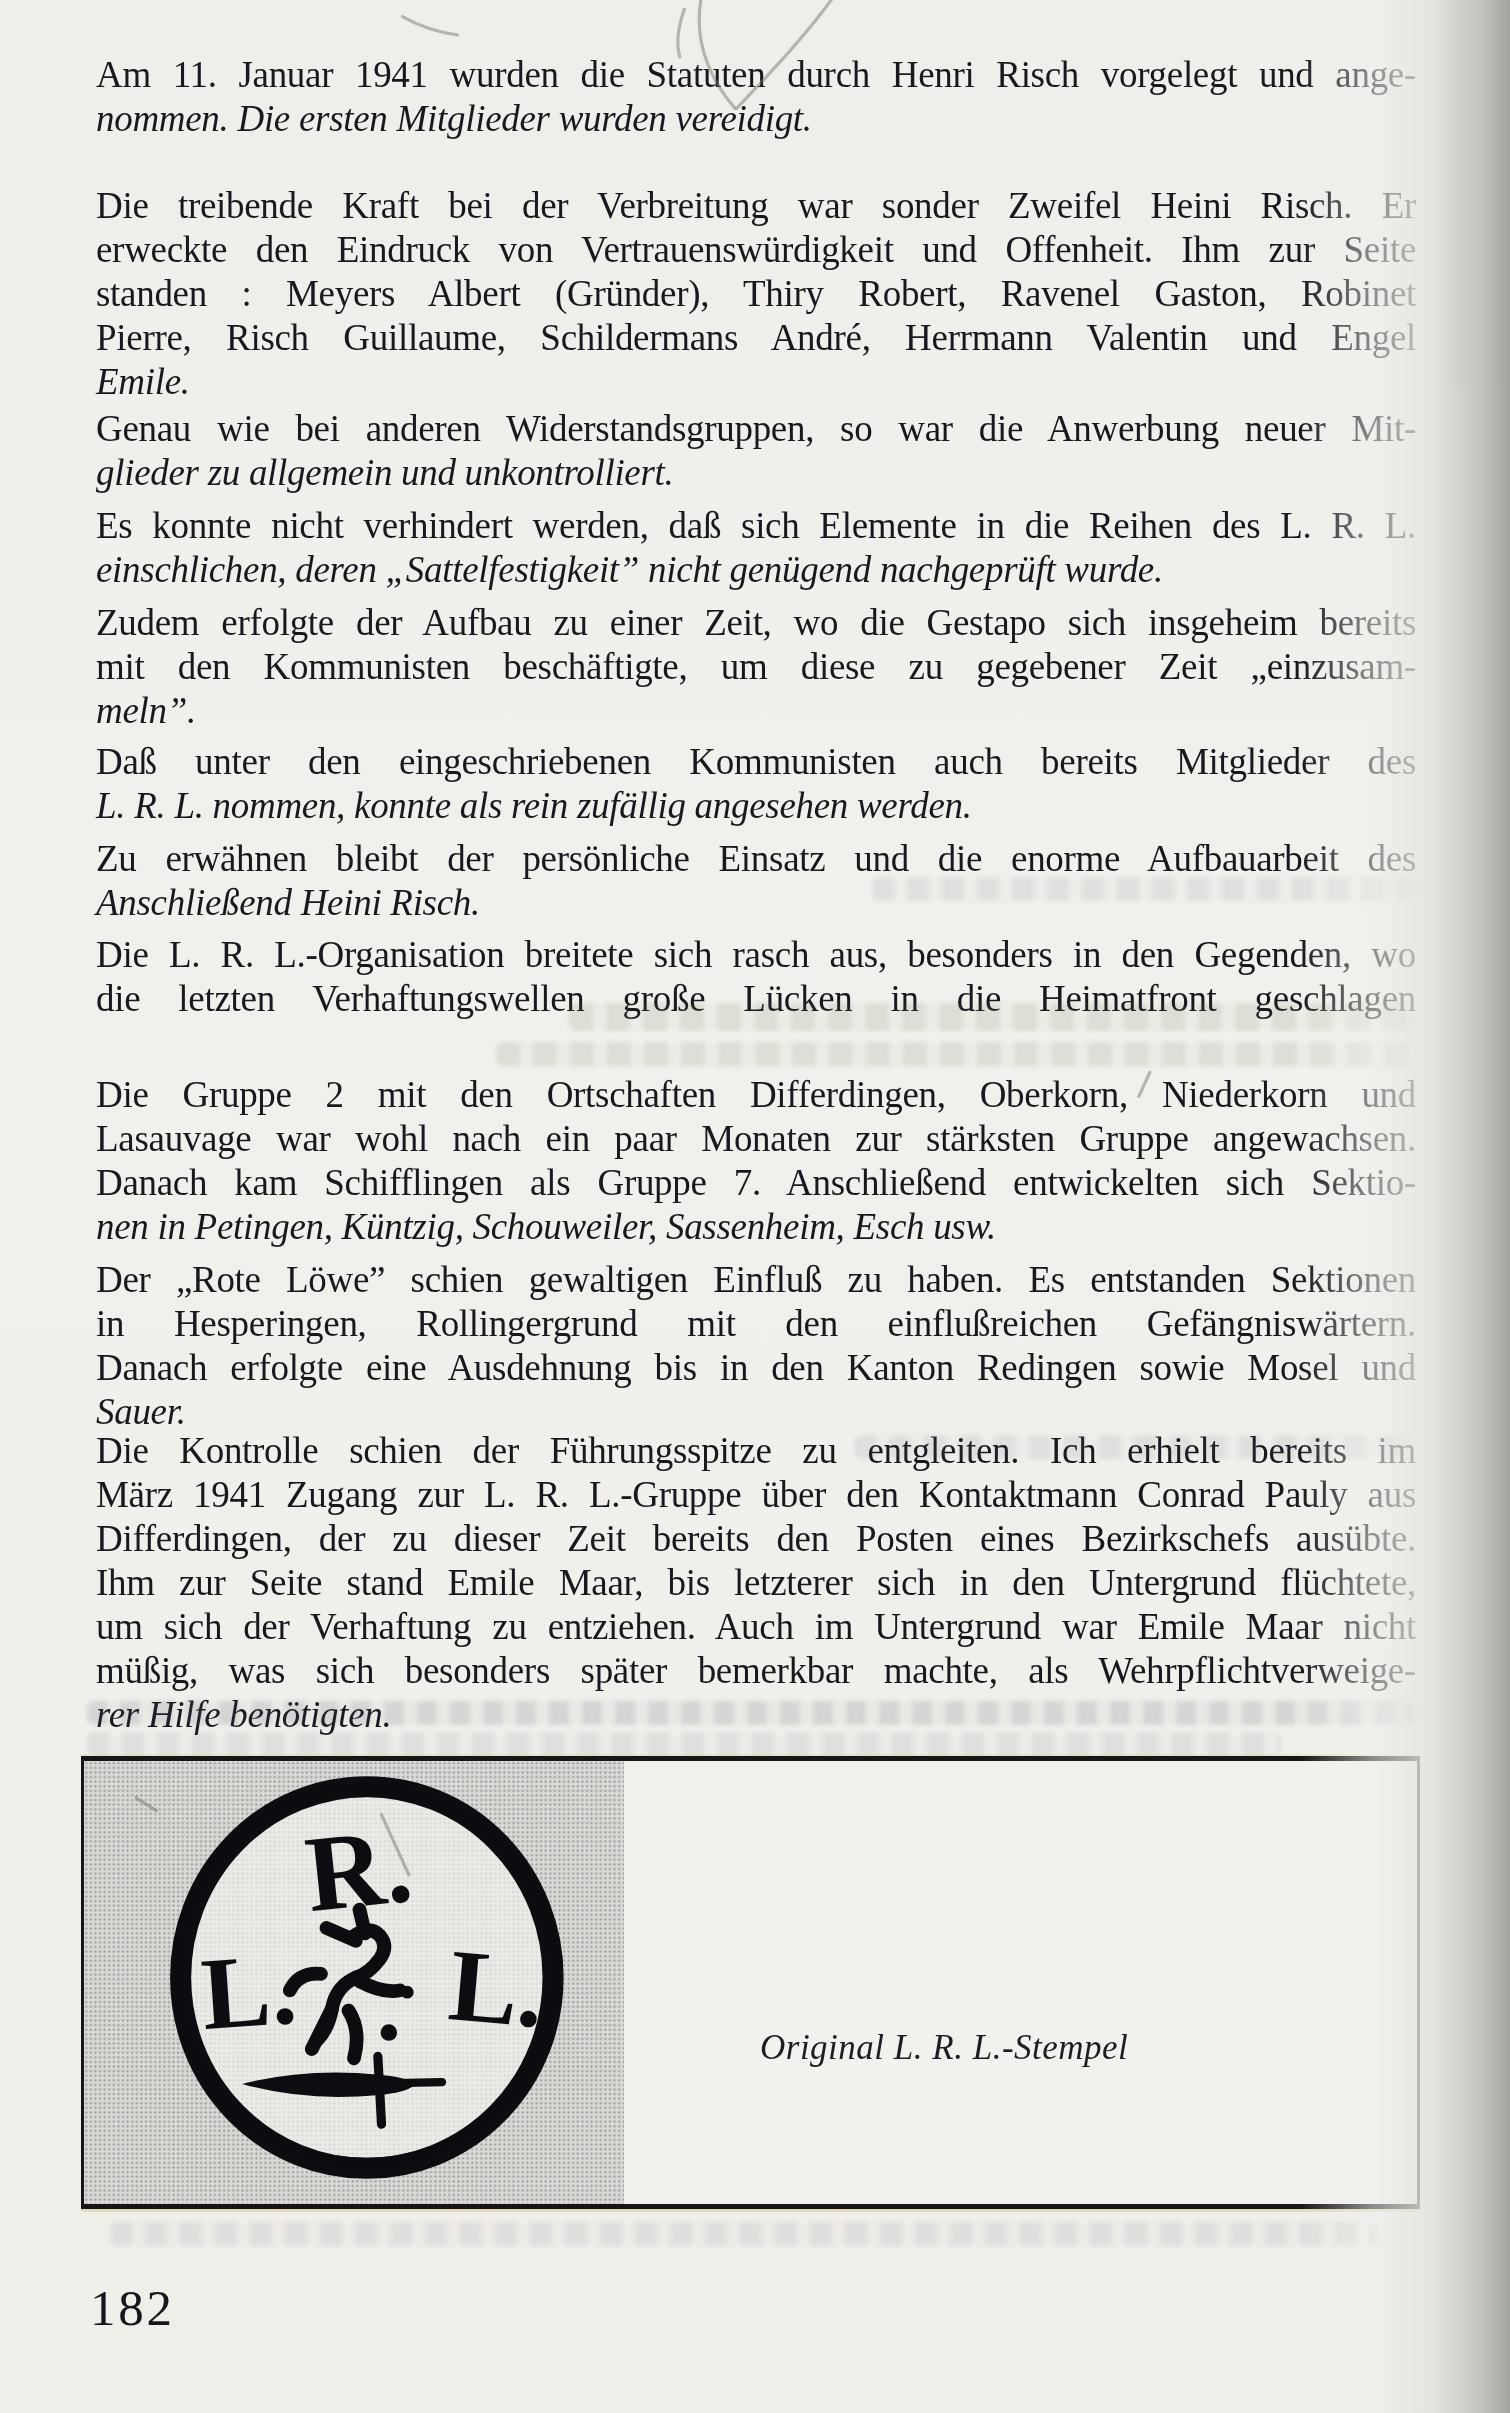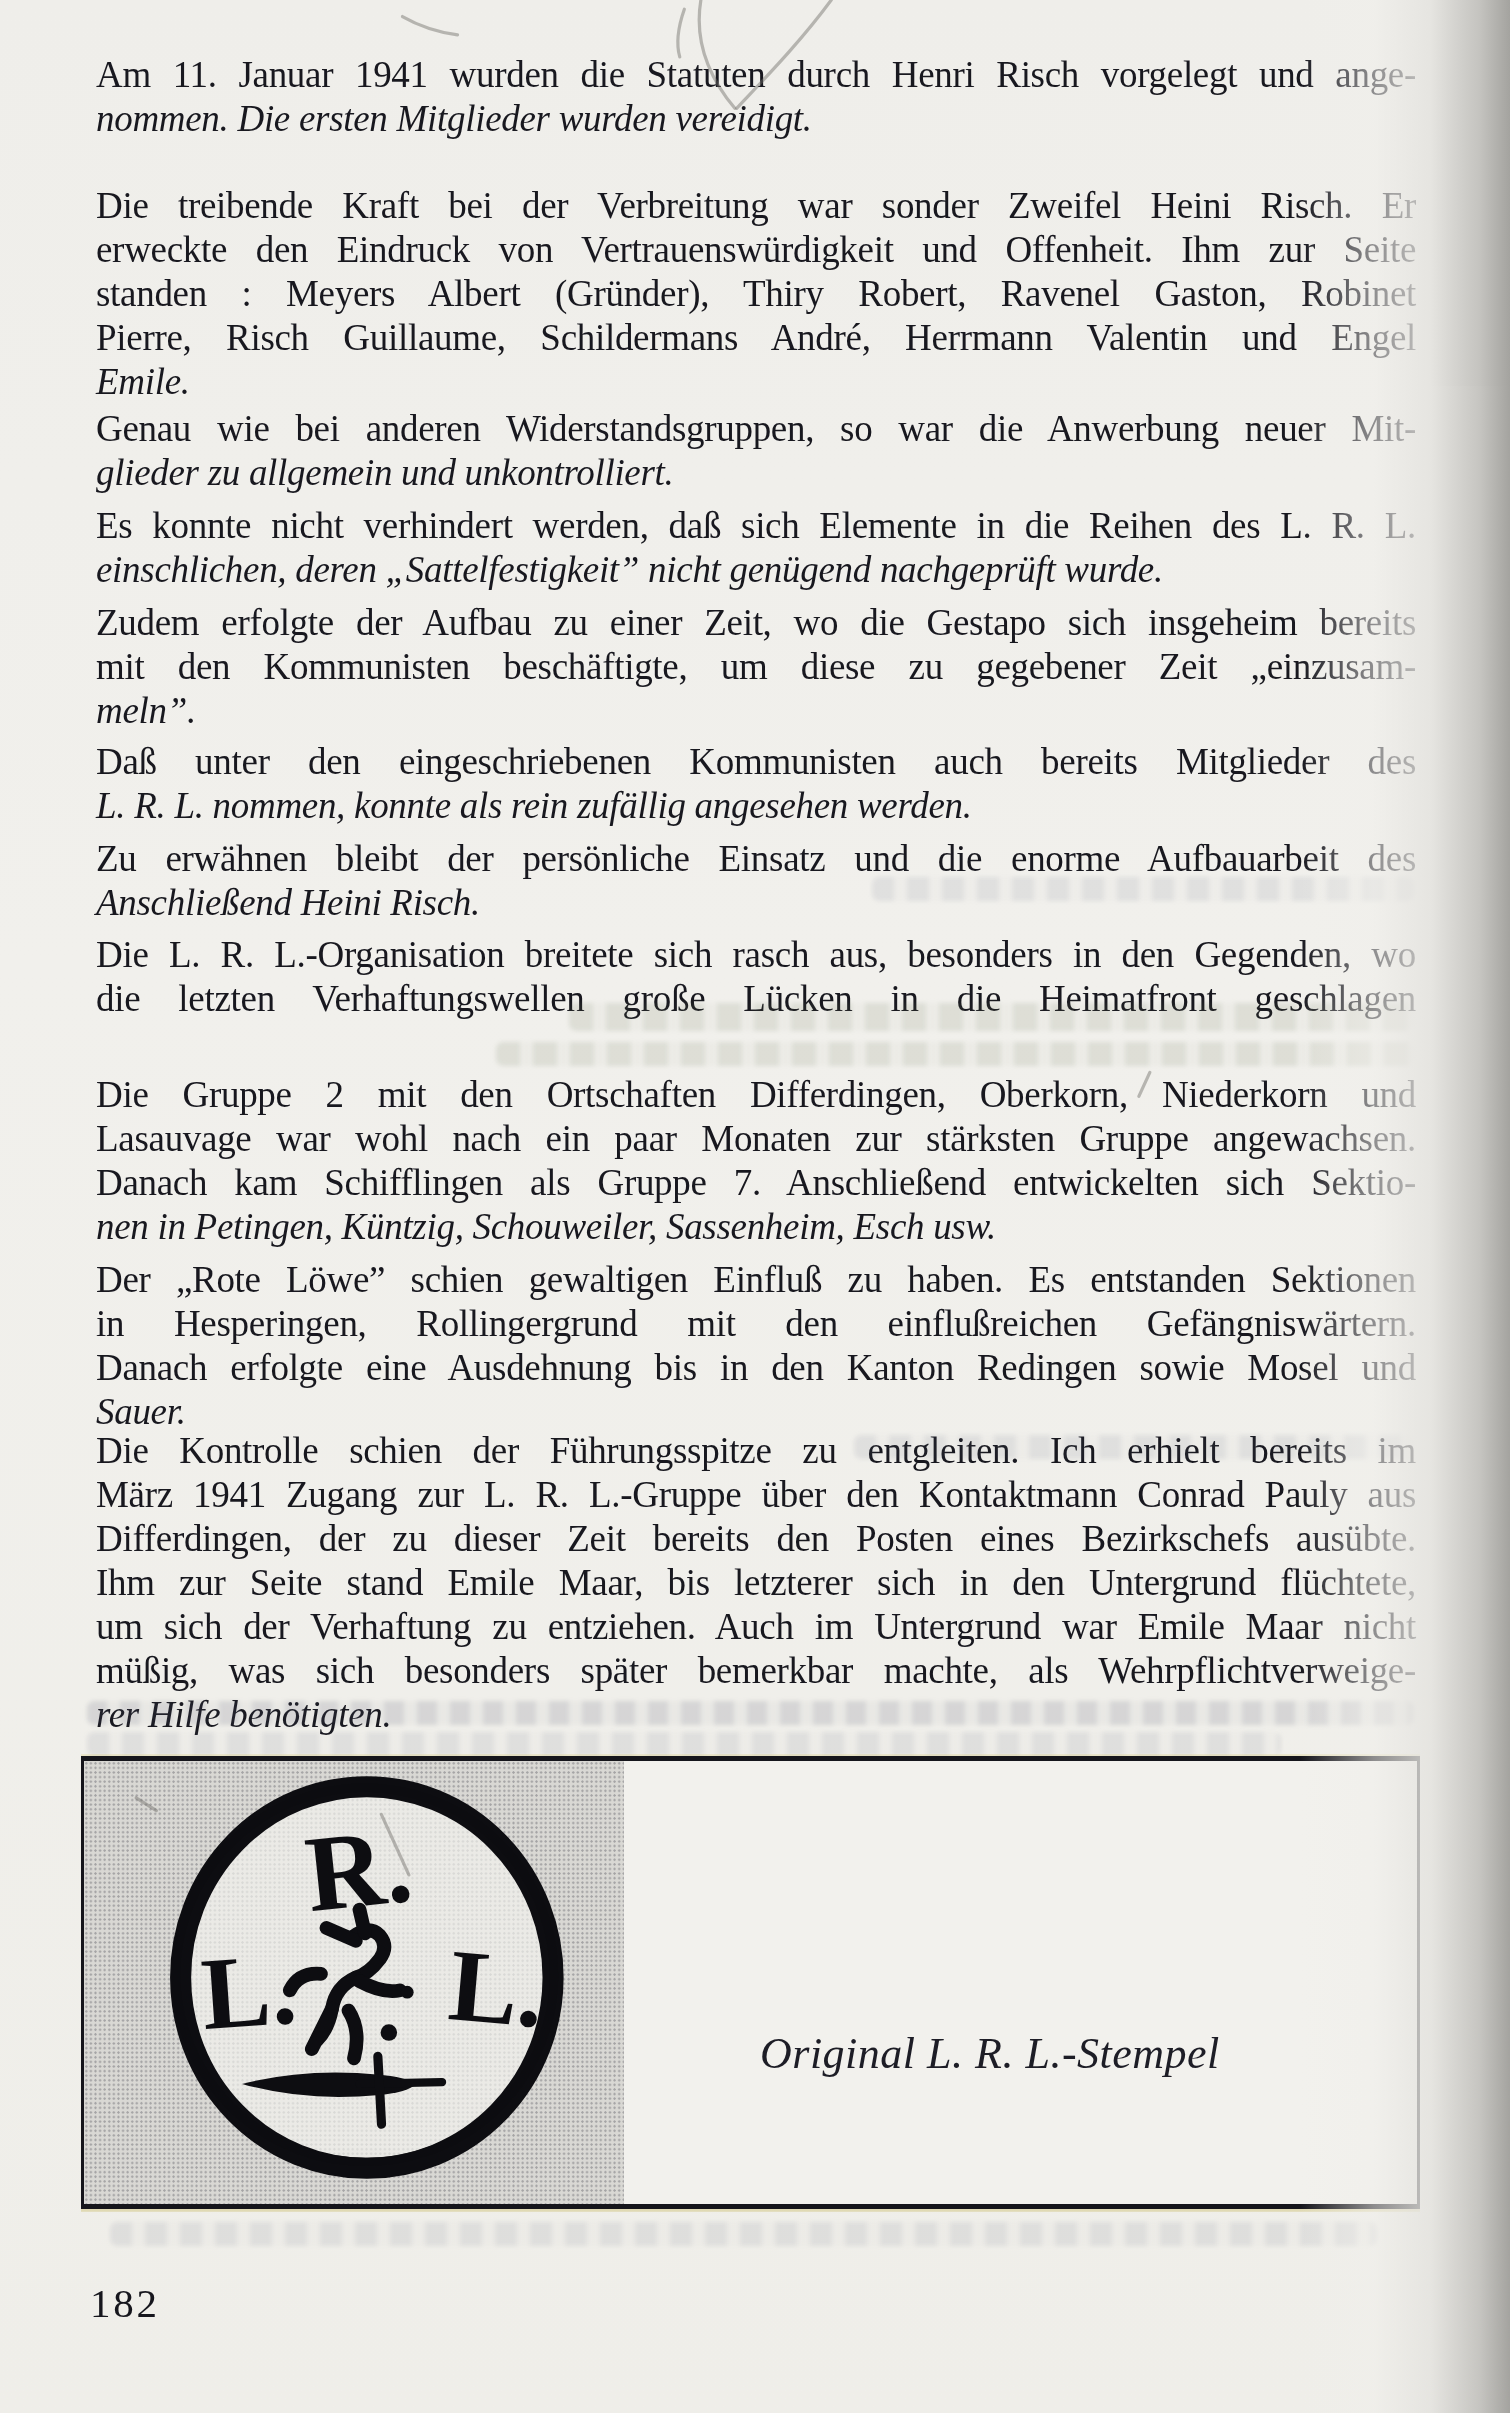--- a/index.html
+++ b/index.html
@@ -15,23 +15,23 @@
   
   #figure-box{position:absolute;left:81px;top:1756px;width:1333px;height:443px;
         border:3.7px solid #15151b;border-top-width:5.5px;border-bottom-width:5.5px;
         box-shadow:0 2.8px 0 rgba(190,170,60,.30), 0 -1.8px 0 rgba(210,190,70,.22);
         background:#f2f1ed;}
   #stamp-panel{position:absolute;left:0;top:0;width:540px;height:100%;
         background-color:#d9d8d4;
         background-image:radial-gradient(rgba(45,45,58,0.30) 0.9px, rgba(0,0,0,0) 1.4px);
         background-size:4.6px 4.6px;}
   #stamp-svg{position:absolute;left:0;top:0;}
-  #figure-caption{position:absolute;left:760px;top:2028px;font-size:44px;font-style:italic;
+  #figure-caption{position:absolute;left:760px;top:2028px;font-size:35px;font-style:italic;
         color:#1d1d26;letter-spacing:0.5px;}
-  #page-number{position:absolute;left:90px;top:2279px;font-size:41px;color:#16161d;letter-spacing:2.8px;}
+  #page-number{position:absolute;left:90px;top:2279px;font-size:51px;color:#16161d;letter-spacing:2.8px;}
   
   .bleed{position:absolute;height:24px;border-radius:7.3px;filter:blur(2px);
         background:repeating-linear-gradient(90deg,rgba(95,100,125,0.11) 0 22px,rgba(95,100,125,0.02) 22px 35px);}
   .bleed.green{background:repeating-linear-gradient(90deg,rgba(105,118,85,0.14) 0 24px,rgba(105,118,85,0.03) 24px 37px);}
   .bleed.dark{background:repeating-linear-gradient(90deg,rgba(80,85,110,0.16) 0 20px,rgba(80,85,110,0.04) 20px 33px);}
   
   #edge-fade{position:absolute;top:0;right:0;width:211px;height:100%;pointer-events:none;
         background:linear-gradient(to right,rgba(240,239,235,0) 0%,rgba(240,239,235,0.55) 35%,
                    rgba(228,227,223,0.85) 62%,rgba(196,195,191,0.95) 85%,#a3a29e 100%);}
   #edge-dark-top{position:absolute;top:0;right:0;width:83px;height:386px;pointer-events:none;

